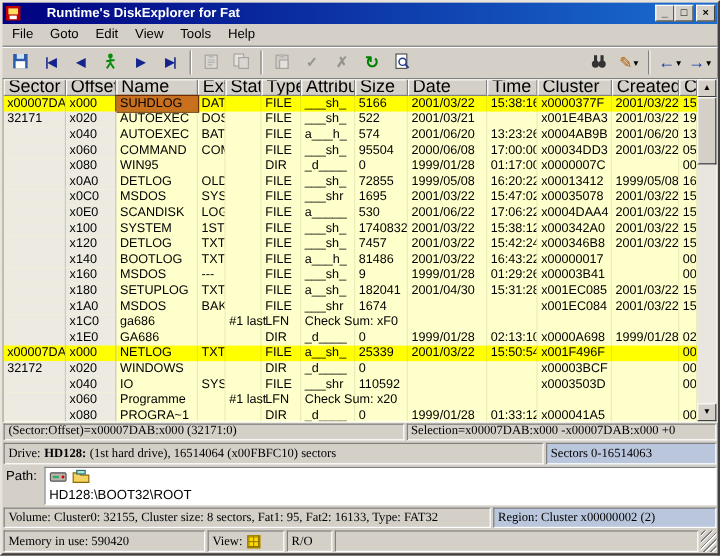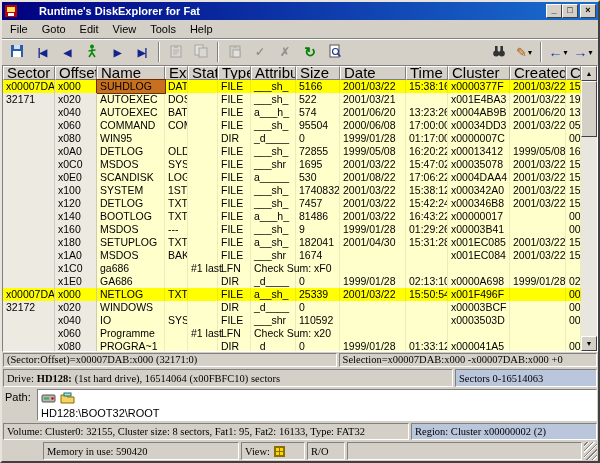--- a/index.html
+++ b/index.html
@@ -82,21 +82,21 @@
   .path-box { flex:1; background:#fff; border:1px solid; border-color:#808080 #fff #fff #808080;
     padding:1px 3px; }
   .path-icons { height:15px; display:flex; gap:4px; align-items:center; }
   .path-value { font-size:11px; line-height:14px; }
 
   .volume-line { height:19px; flex:0 0 auto; display:flex; gap:2px; padding:1px; }
   .vol-main { flex:1; display:flex; align-items:center; }
   .vol-region { width:186px; display:flex; align-items:center; }
 
   .bottombar { height:20px; flex:0 0 auto; display:flex; gap:2px; padding:1px; }
-  .bb-mem { width:196px; display:flex; align-items:center;margin-left:40px; }
+  .bb-mem { width:168px; display:flex; align-items:center; }
   .bb-view { width:64px; display:flex; align-items:center; gap:4px; }
   .bb-ro { width:38px; display:flex; align-items:center; }
   .bb-fill { flex:1; }
   .view-icon { width:11px; height:11px; background:#ffd700; border:1px solid #8a7000;
     background-image:linear-gradient(#8a7000 1px,transparent 1px),linear-gradient(90deg,#8a7000 1px,transparent 1px);
     background-size:4px 4px; }
   .grip { width:13px; background:repeating-linear-gradient(135deg,#d4d0c8 0 2px,#808080 2px 3px,#fff 3px 4px); }
 </style>
 </head>
 <body>
@@ -341,21 +341,21 @@
           </div>
           <div class="grow">
             <div class="cell c-sector"></div>
             <div class="cell c-offset">x0E0</div>
             <div class="cell c-name">SCANDISK</div>
             <div class="cell c-ext">LOG</div>
             <div class="cell c-status"></div>
             <div class="cell c-type">FILE</div>
             <div class="cell c-attr">a_____</div>
             <div class="cell c-size">530</div>
-            <div class="cell c-date">2001/08/22</div>
+            <div class="cell c-date">2001/06/22</div>
             <div class="cell c-time">17:06:22</div>
             <div class="cell c-cluster">x0004DAA4</div>
             <div class="cell c-created">2001/03/22</div>
             <div class="cell c-crea">15:</div>
           </div>
           <div class="grow">
             <div class="cell c-sector"></div>
             <div class="cell c-offset">x100</div>
             <div class="cell c-name">SYSTEM</div>
             <div class="cell c-ext">1ST</div>

